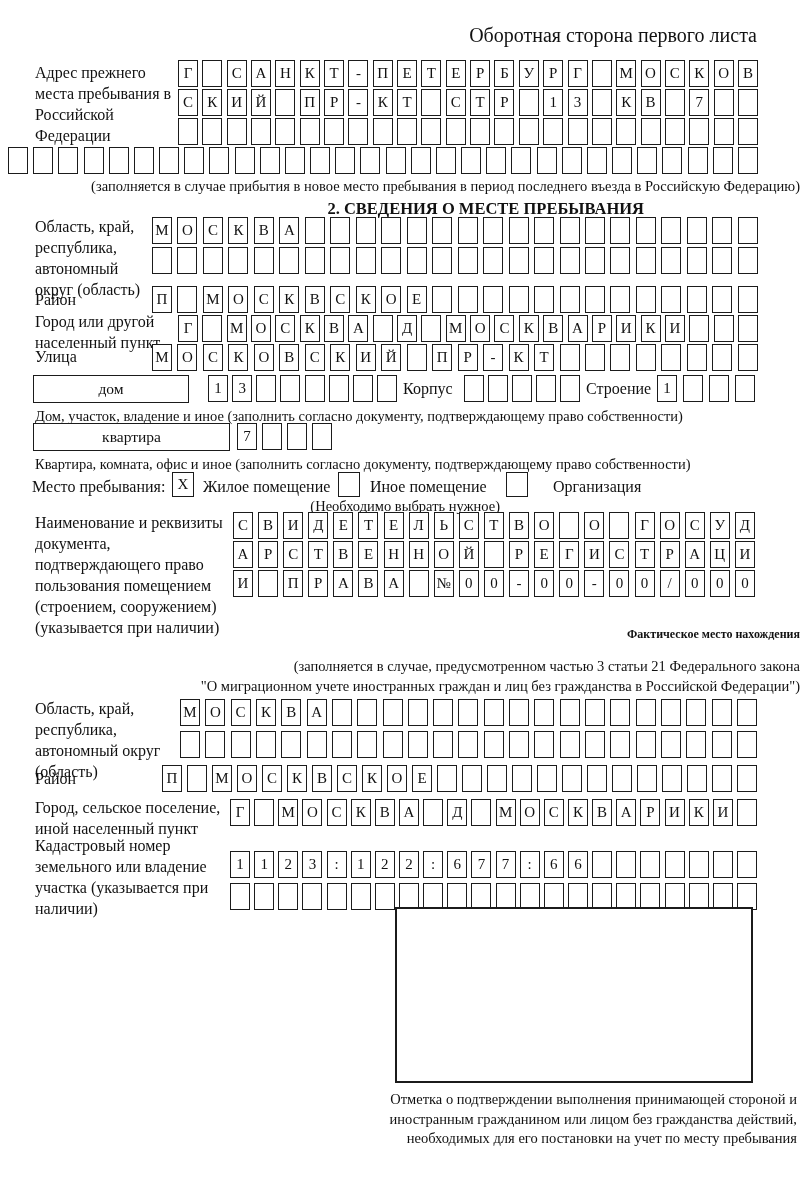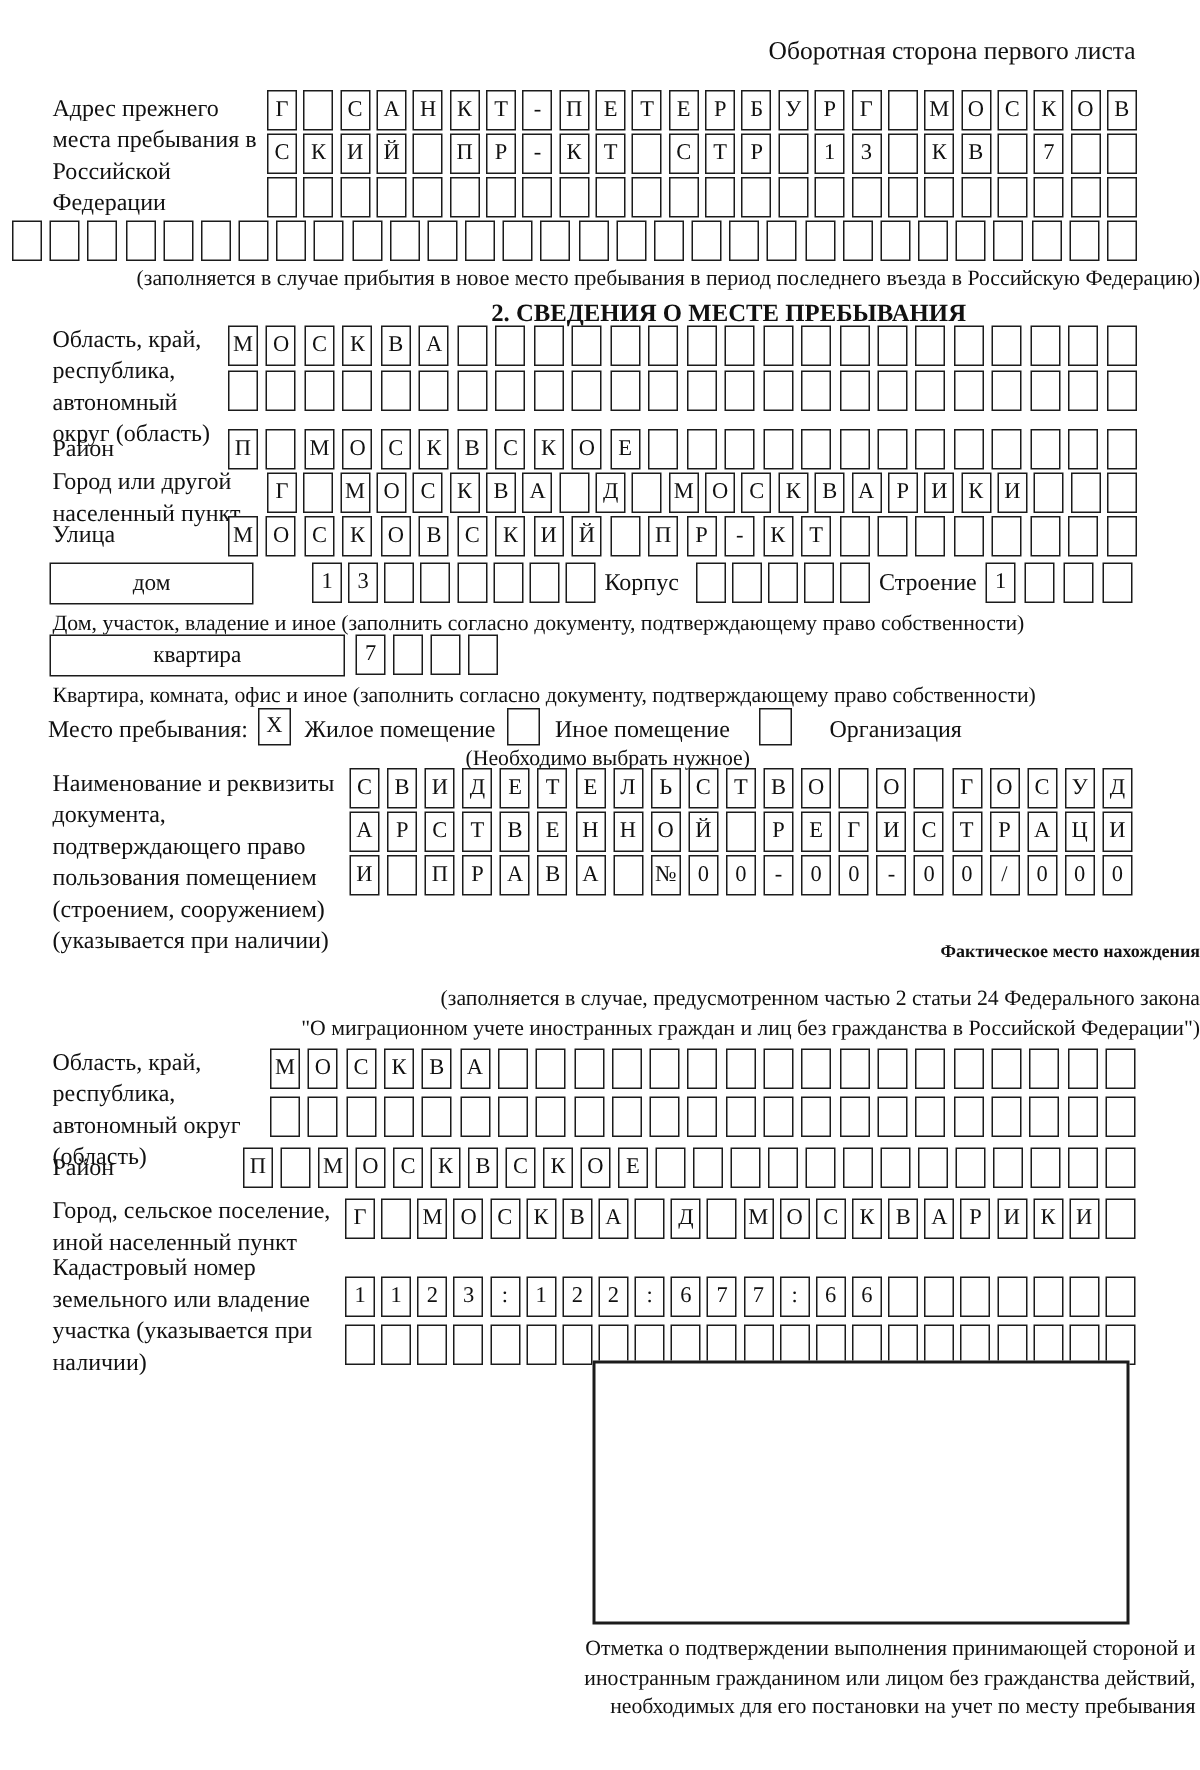--- a/index.html
+++ b/index.html
@@ -22,21 +22,21 @@
   .widebox {
     position:absolute; height:28px; border:1.6px solid #1b1b1b; background:#fff;
     display:flex; align-items:center; justify-content:center; font-size:15.5px;
   }
   .chk {
     position:absolute; width:22px; height:25px; border:1.6px solid #1b1b1b;
     background:#fff; display:flex; align-items:center; justify-content:center;
     font-size:15px;
   }
   .stampbox { position:absolute; border:2px solid #1b1b1b; background:#fff; }
-  .hdr { font-size:17px; }
+  .hdr { font-size:20px; }
   .sec-title { font-size:16.5px; }
 </style>
 </head>
 <body>
 
 <div class="abs hdr" style="left:0; top:24px; width:757px; text-align:right;">Оборотная сторона первого листа</div>
 
 <div class="abs label" style="left:35px; top:62px; width:145px;">Адрес прежнего места пребывания в Российской Федерации</div>
 <div class="cells" style="left:178px; top:60px; width:580px;">
     <div class="cell">Г</div>
@@ -283,21 +283,21 @@
     <div class="cell"></div>
     <div class="cell"></div>
     <div class="cell"></div>
     <div class="cell"></div>
     <div class="cell"></div>
     <div class="cell"></div>
     <div class="cell"></div>
     <div class="cell"></div>
   </div>
 
-<div class="widebox" style="left:33px; top:375px; width:136px;">дом</div>
+<div class="widebox" style="left:33px; top:375px; width:156px;">дом</div>
 <div class="cells" style="left:208px; top:375px; width:189px;">
     <div class="cell">1</div>
     <div class="cell">3</div>
     <div class="cell"></div>
     <div class="cell"></div>
     <div class="cell"></div>
     <div class="cell"></div>
     <div class="cell"></div>
     <div class="cell"></div>
   </div>
@@ -401,21 +401,21 @@
     <div class="cell">-</div>
     <div class="cell">0</div>
     <div class="cell">0</div>
     <div class="cell">/</div>
     <div class="cell">0</div>
     <div class="cell">0</div>
     <div class="cell">0</div>
   </div>
 
 <div class="abs center bold" style="left:0; top:627px; width:800px; font-size:12px;">Фактическое место нахождения</div>
-<div class="abs note center" style="left:0; top:657px; width:800px;">(заполняется в случае, предусмотренном частью 2 статьи 24 Федерального закона</div>
+<div class="abs note center" style="left:0; top:657px; width:800px;">(заполняется в случае, предусмотренном частью 3 статьи 21 Федерального закона</div>
 <div class="abs note center" style="left:0; top:677px; width:800px;">"О миграционном учете иностранных граждан и лиц без гражданства в Российской Федерации")</div>
 
 <div class="abs label" style="left:35px; top:698px; width:140px;">Область, край, республика, автономный округ (область)</div>
 <div class="cells" style="left:180px; top:699px; width:577px;">
     <div class="cell">М</div>
     <div class="cell">О</div>
     <div class="cell">С</div>
     <div class="cell">К</div>
     <div class="cell">В</div>
     <div class="cell">А</div>

